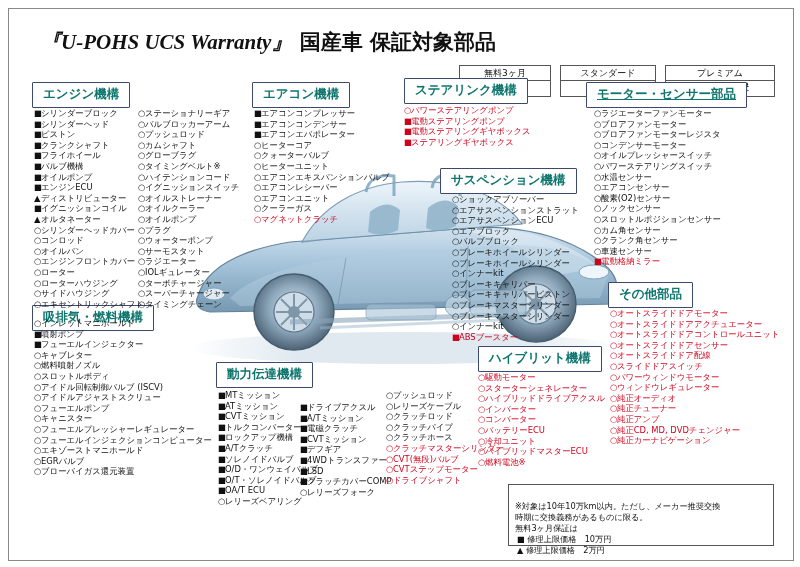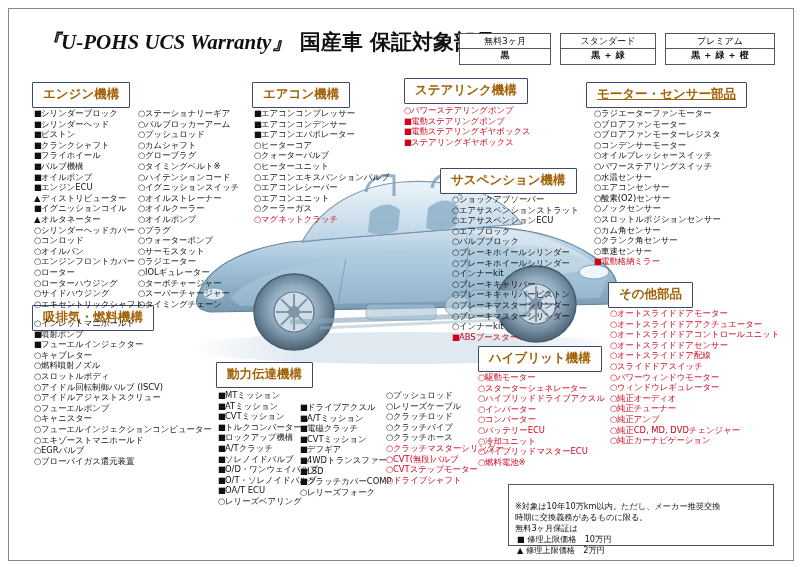--- a/index.html
+++ b/index.html
@@ -32,37 +32,38 @@
   }
   .title .en{font-family:"Liberation Serif","DejaVu Serif",serif;font-style:italic;}
 
   
   .legend{position:absolute;top:33px;}
   .legend .box{
     border:1px solid #555;background:#fff;
     text-align:center;
     font-size:9px;
     line-height:1.25;
+    margin-top:32px;
   }
   .legend .hdr{padding:2px 0 1px 0;border-bottom:1px solid #555;}
   .legend .val{padding:1px 0 2px 0;font-weight:bold;}
   #legend-1{left:459px;width:92px;}
   #legend-2{left:560px;width:96px;}
   #legend-3{left:665px;width:110px;}
 
   
   .sec-title{
     position:absolute;
     border:1px solid #3b4a6b;
     background:#fff;
     font-size:12.5px;font-weight:bold;
     padding:3px 10px 4px 10px;
     white-space:nowrap;
     border-radius:1px;
-    color:#a16207;
+    color:#0f766e;
     box-shadow:0 0 0 1px #fff inset;
   }
   
   .list{position:absolute;font-size:8.4px;line-height:10.6px;white-space:nowrap;}
   .list div{display:block;}
   .m{display:inline-block;width:7px;text-align:left;}
   .blk{color:#111;}
   .red{color:#d0021b;}
 
   
@@ -242,20 +243,21 @@
       <div class="blk"><span class="m">○</span><span>インレットマニホールド</span></div>
       <div class="blk"><span class="m">■</span><span>噴射ポンプ</span></div>
       <div class="blk"><span class="m">■</span><span>フューエルインジェクター</span></div>
       <div class="blk"><span class="m">○</span><span>キャブレター</span></div>
       <div class="blk"><span class="m">○</span><span>燃料噴射ノズル</span></div>
       <div class="blk"><span class="m">○</span><span>スロットルボディ</span></div>
       <div class="blk"><span class="m">○</span><span>アイドル回転制御バルブ (ISCV)</span></div>
       <div class="blk"><span class="m">○</span><span>アイドルアジャストスクリュー</span></div>
       <div class="blk"><span class="m">○</span><span>フューエルポンプ</span></div>
       <div class="blk"><span class="m">○</span><span>キャニスター</span></div>
+      <div class="blk"><span class="m">○</span><span>フューエルプレッシャーレギュレーター</span></div>
       <div class="blk"><span class="m">○</span><span>フューエルインジェクションコンピューター</span></div>
       <div class="blk"><span class="m">○</span><span>エキゾーストマニホールド</span></div>
       <div class="blk"><span class="m">○</span><span>EGRバルブ</span></div>
       <div class="blk"><span class="m">○</span><span>ブローバイガス還元装置</span></div>
     </div>
   <div class="list" id="list-aircon" style="left:254px;top:108px;">
       <div class="blk"><span class="m">■</span><span>エアコンコンプレッサー</span></div>
       <div class="blk"><span class="m">■</span><span>エアコンコンデンサー</span></div>
       <div class="blk"><span class="m">■</span><span>エアコンエバポレーター</span></div>
       <div class="blk"><span class="m">○</span><span>ヒーターコア</span></div>

